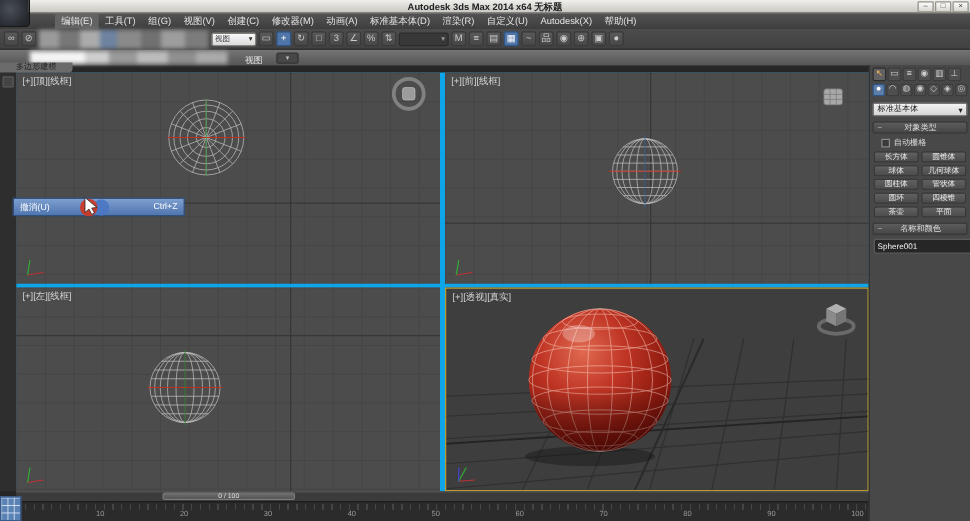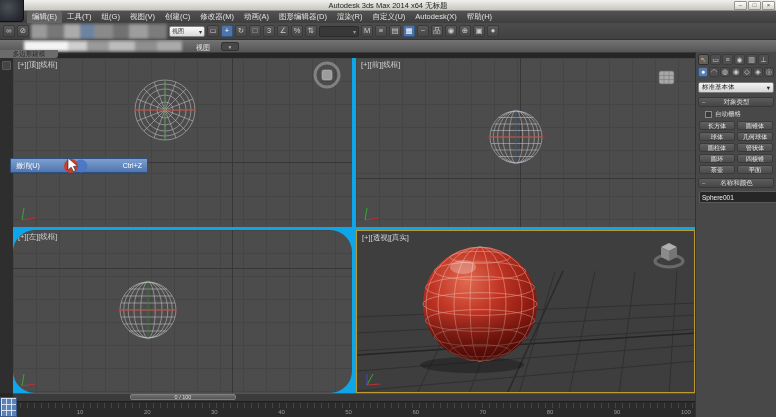--- a/index.html
+++ b/index.html
@@ -4,35 +4,35 @@
 <style>
   * { margin:0; padding:0; box-sizing:border-box; }
   html,body { background:#111; }
   .app { position:relative; width:776px; height:417px; overflow:hidden;
          font-family:"Liberation Sans", sans-serif; background:#262626; }
 
   
   .titlebar { position:absolute; left:0; top:0; width:776px; height:11px;
               background:linear-gradient(#efefec,#c9c7c2); border-bottom:1px solid #8f8d88; }
   .title { position:absolute; left:0; right:0; top:1px; text-align:center;
-           font-size:7.5px; color:#222; }
+           font-size:7.5px; color:#222;font-weight:bold; }
   .winbtns { position:absolute; right:1px; top:1px; display:flex; gap:1px; }
   .winbtn { width:13px; height:9px; background:linear-gradient(#fdfdfd,#d6d4ce);
             border:1px solid #97948c; border-radius:1px; font-size:6px; line-height:7px;
             text-align:center; color:#444; }
   .app-button { position:absolute; left:0; top:0; width:24px; height:22px; z-index:6;
                 background:radial-gradient(circle at 35% 35%, #4a4f58, #23262b 80%);
                 border-right:1px solid #111; border-bottom:1px solid #111; border-radius:0 0 4px 0; }
 
   
   .menubar { position:absolute; left:0; top:11px; width:776px; height:12px;
              background:linear-gradient(#525252,#3e3e3e); padding-left:27px;
              display:flex; align-items:stretch; }
   .menu-item { font-size:7.5px; color:#e3e3e3; padding:0 5px; line-height:12px; white-space:nowrap; }
-  .menubar .menu-item:first-child { background:#636363; border-radius:2px 2px 0 0; }
+  .menubar .menu-item:first-child { background:#636363; border-radius:2px 2px 0 0;margin-left:17px; }
 
   
   .toolbar { position:absolute; left:0; top:23px; width:776px; height:17px;
              background:linear-gradient(#4c4c4c,#414141); border-bottom:1px solid #333;
              display:flex; align-items:center; gap:2px; padding-left:3px; }
   .tb-icon { width:12px; height:12px; flex:0 0 auto;
              background:linear-gradient(#5a5a5a,#474747); border:1px solid #3a3a3a;
              border-radius:2px; color:#ccc; font-size:7.5px; line-height:10px; text-align:center; }
   .tb-icon.active { background:#4e74a8; border-color:#2f5585; color:#fff; }
   .mosaic-1 { width:136px; height:15px; flex:0 0 auto; border-radius:1px;
@@ -63,21 +63,21 @@
   .layout-strip { position:absolute; left:0; top:58px; width:13px; height:335px; background:#2e2e2e; }
   .layout-strip .tab-sq { position:absolute; left:2px; top:3px; width:9px; height:9px;
                           border:1px solid #5a5a5a; background:#444; border-radius:1px; }
   .vp-area { position:absolute; left:13px; top:58px; width:682px; height:335px; background:#0ea5e9; }
   .vp { position:absolute; overflow:hidden; background-color:#4c4c4c;
         background-image:linear-gradient(#454545 1px,transparent 1px),
                          linear-gradient(90deg,#454545 1px,transparent 1px);
         background-size:23px 23px; }
   .vp-tl { left:0; top:0; width:339px; height:169px; }
   .vp-tr { left:343px; top:0; width:339px; height:169px; }
-  .vp-bl { left:0; top:172px; width:339px; height:163px;border-radius:22px; }
+  .vp-bl { left:0; top:172px; width:339px; height:163px; }
   .vp-br { left:343px; top:172px; width:339px; height:163px; background:#3e3e3e;
            background-image:none; border:1px solid #bd9a2f; }
   .vp-label { position:absolute; left:5px; top:2px; font-size:7.5px; color:#d2d2d2; z-index:3; }
   .axis-v { position:absolute; top:0; bottom:0; width:1px; background:#373737; }
   .axis-h { position:absolute; left:0; right:0; height:1px; background:#373737; }
   .abs { position:absolute; }
 
   
   .undo-popup { position:absolute; left:10px; top:158px; width:138px; height:15px; z-index:8;
     background:linear-gradient(#7d9fd0,#5076b0); border:1px solid #30507e; border-radius:1px;
@@ -150,21 +150,21 @@
 
   <div class="menubar">
 
   <div class="menu-item">编辑(E)</div>
       <div class="menu-item">工具(T)</div>
       <div class="menu-item">组(G)</div>
       <div class="menu-item">视图(V)</div>
       <div class="menu-item">创建(C)</div>
       <div class="menu-item">修改器(M)</div>
       <div class="menu-item">动画(A)</div>
-      <div class="menu-item">图形编辑器(D)</div>
+      <div class="menu-item">标准基本体(D)</div>
       <div class="menu-item">渲染(R)</div>
       <div class="menu-item">自定义(U)</div>
       <div class="menu-item">Autodesk(X)</div>
       <div class="menu-item">帮助(H)</div>
     </div>
 
   <div class="toolbar">
     <div class="tb-icon">∞</div>
     <div class="tb-icon">⊘</div>
     <div class="mosaic-1"></div>

